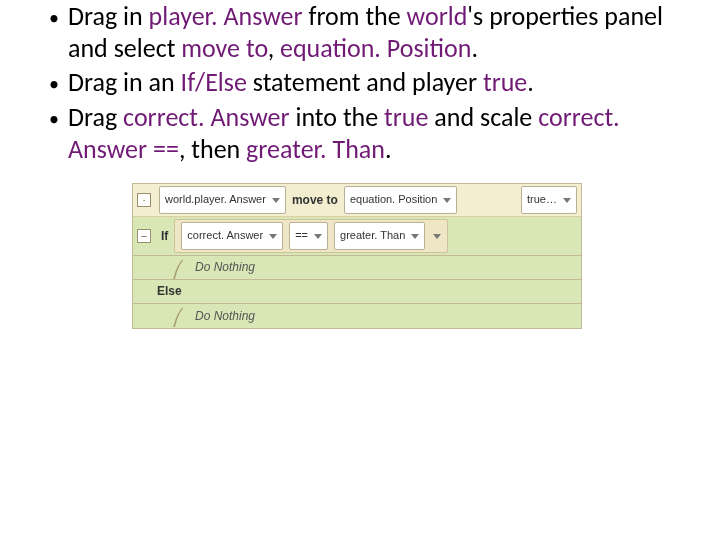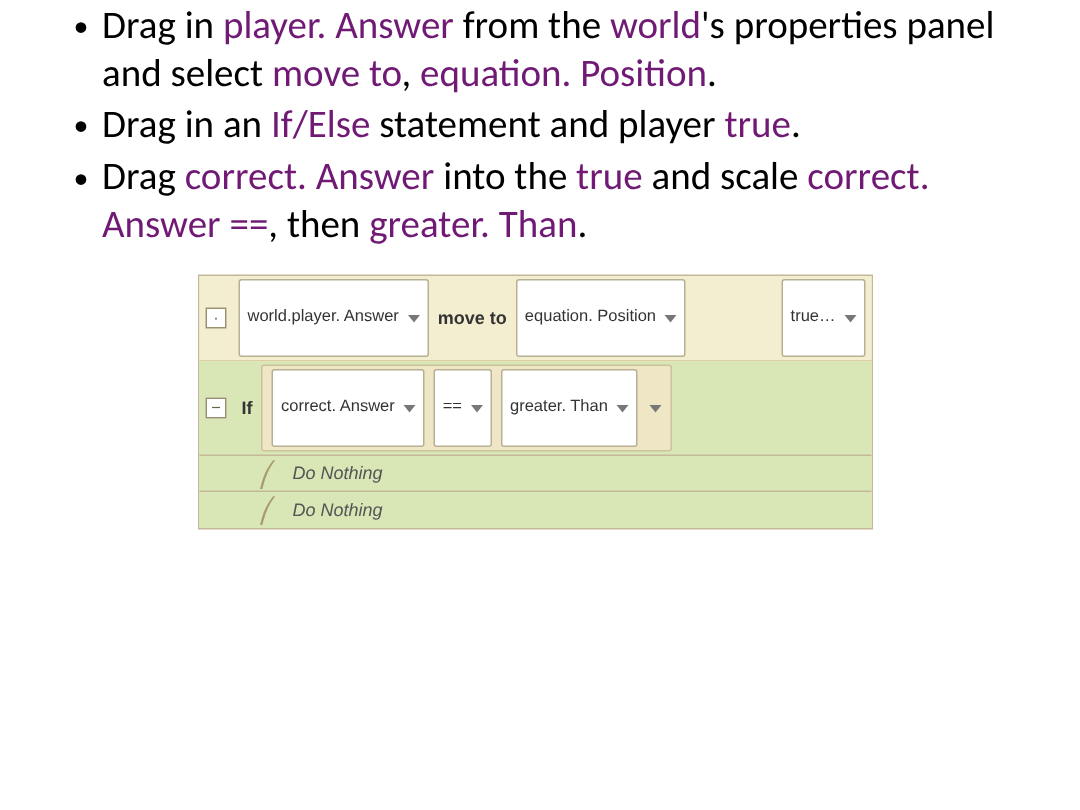--- a/index.html
+++ b/index.html
@@ -65,21 +65,21 @@
   .row-green  { background: #d9e7b6; border-bottom: 1px solid #c4b996; }
   .row-indent { background: #d9e7b6; padding-left: 40px; }
   .row-italic { font-style: italic; color: #555; }
   .chip {
     display: inline-flex;
     align-items: center;
     background: #fff;
     border: 1px solid #b8b094;
     border-radius: 2px;
     height: 18px;
-    padding: 16px 5px;
+    padding: 4px 5px;
     gap: 4px;
     font-size: 11px;
     white-space: nowrap;
   }
   .chip .txt { }
   .tri {
     display: inline-block;
     width: 0; height: 0;
     border-left: 4px solid transparent;
     border-right: 4px solid transparent;
@@ -188,20 +188,23 @@
           </span>
           <span class="tri"></span>
         </span>
       </div>
 
       <div class="row row-green row-indent row-italic">
         <span class="curve">⎛</span>
         <span>Do Nothing</span>
       </div>
 
+      <div class="row row-green" style="padding-left:22px">
+        <span class="kw">Else</span>
+      </div>
 
       <div class="row row-green row-indent row-italic" style="border-bottom:none">
         <span class="curve">⎛</span>
         <span>Do Nothing</span>
       </div>
 
     </div>
 
   </div>
 </div>

